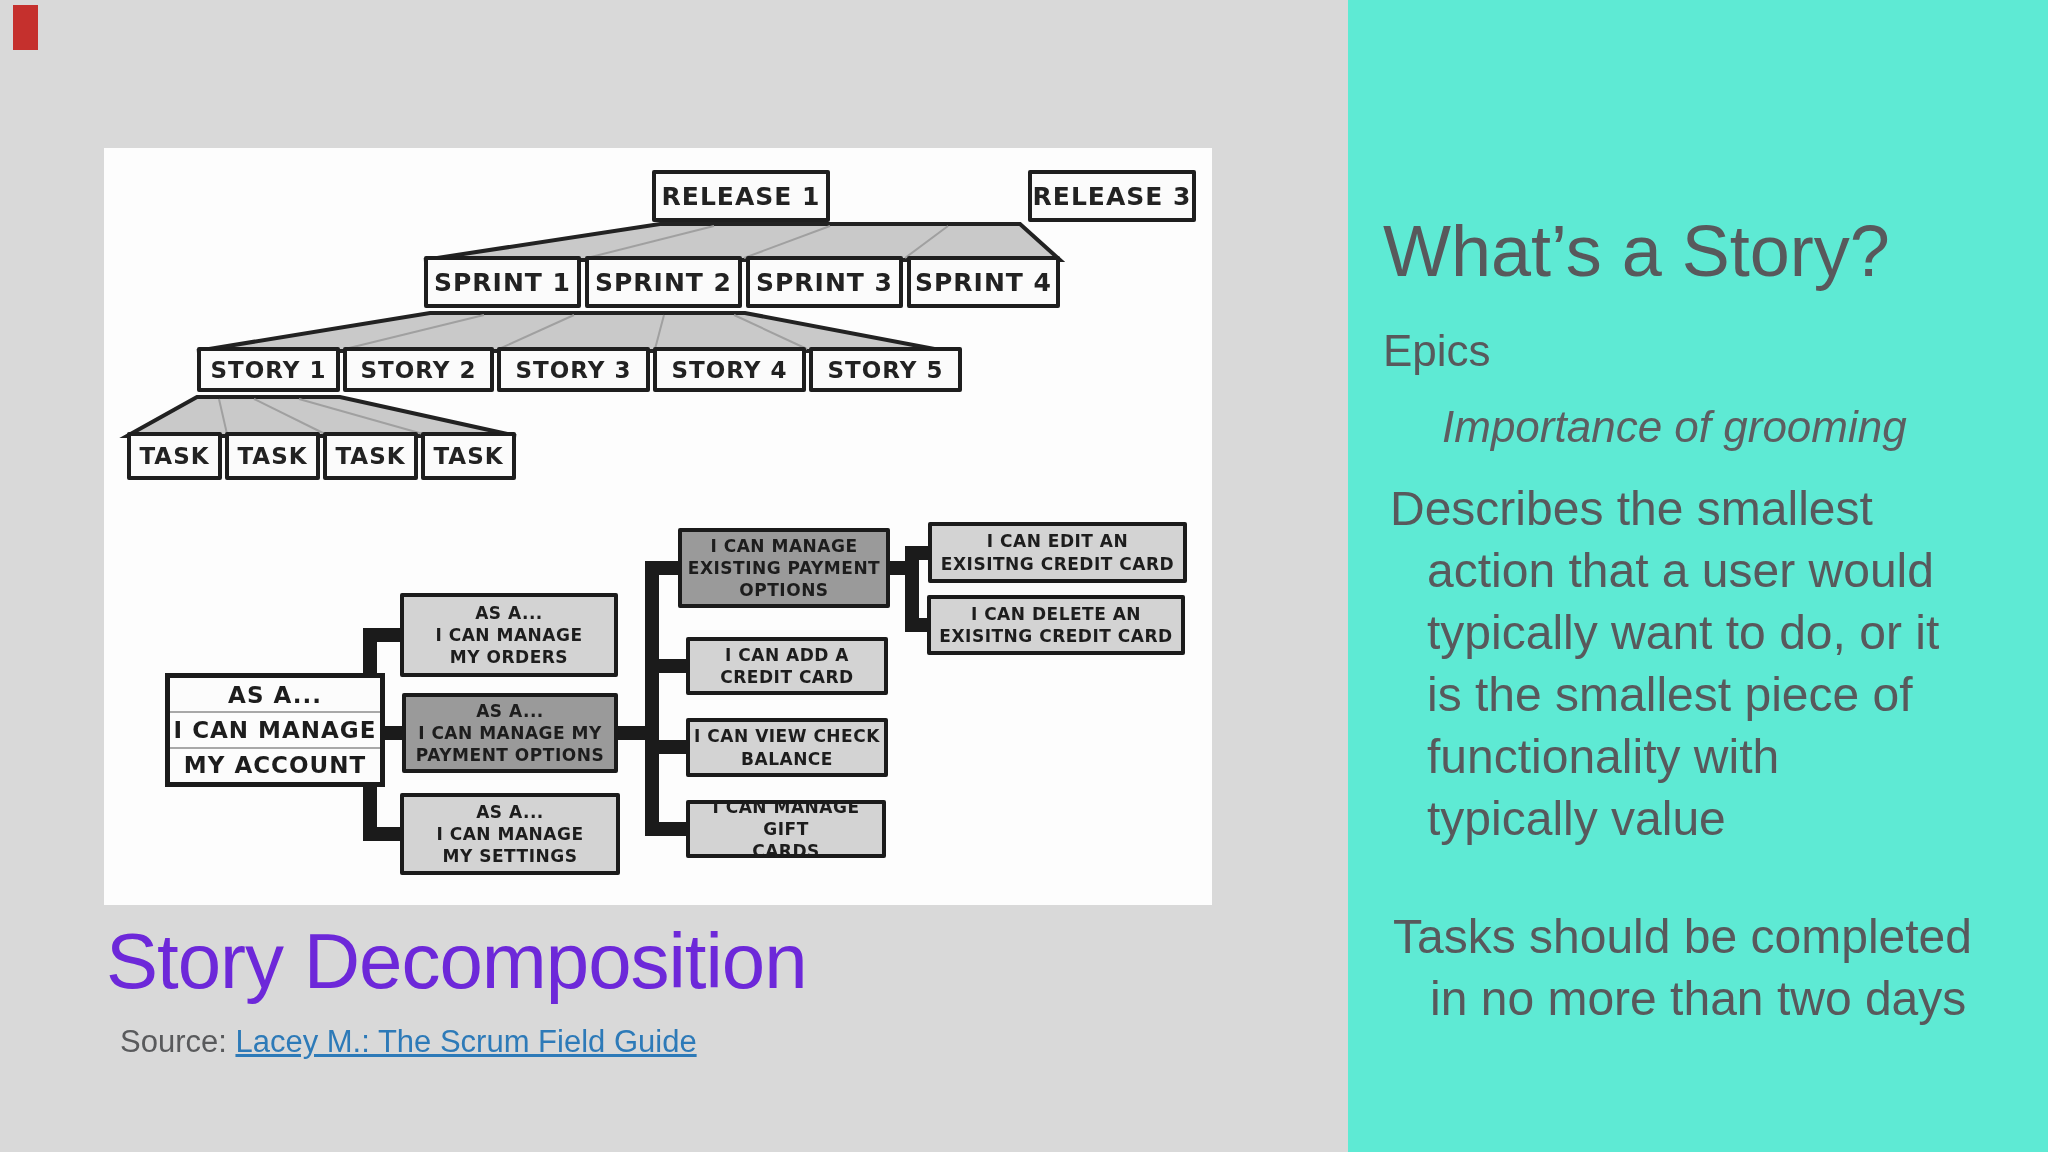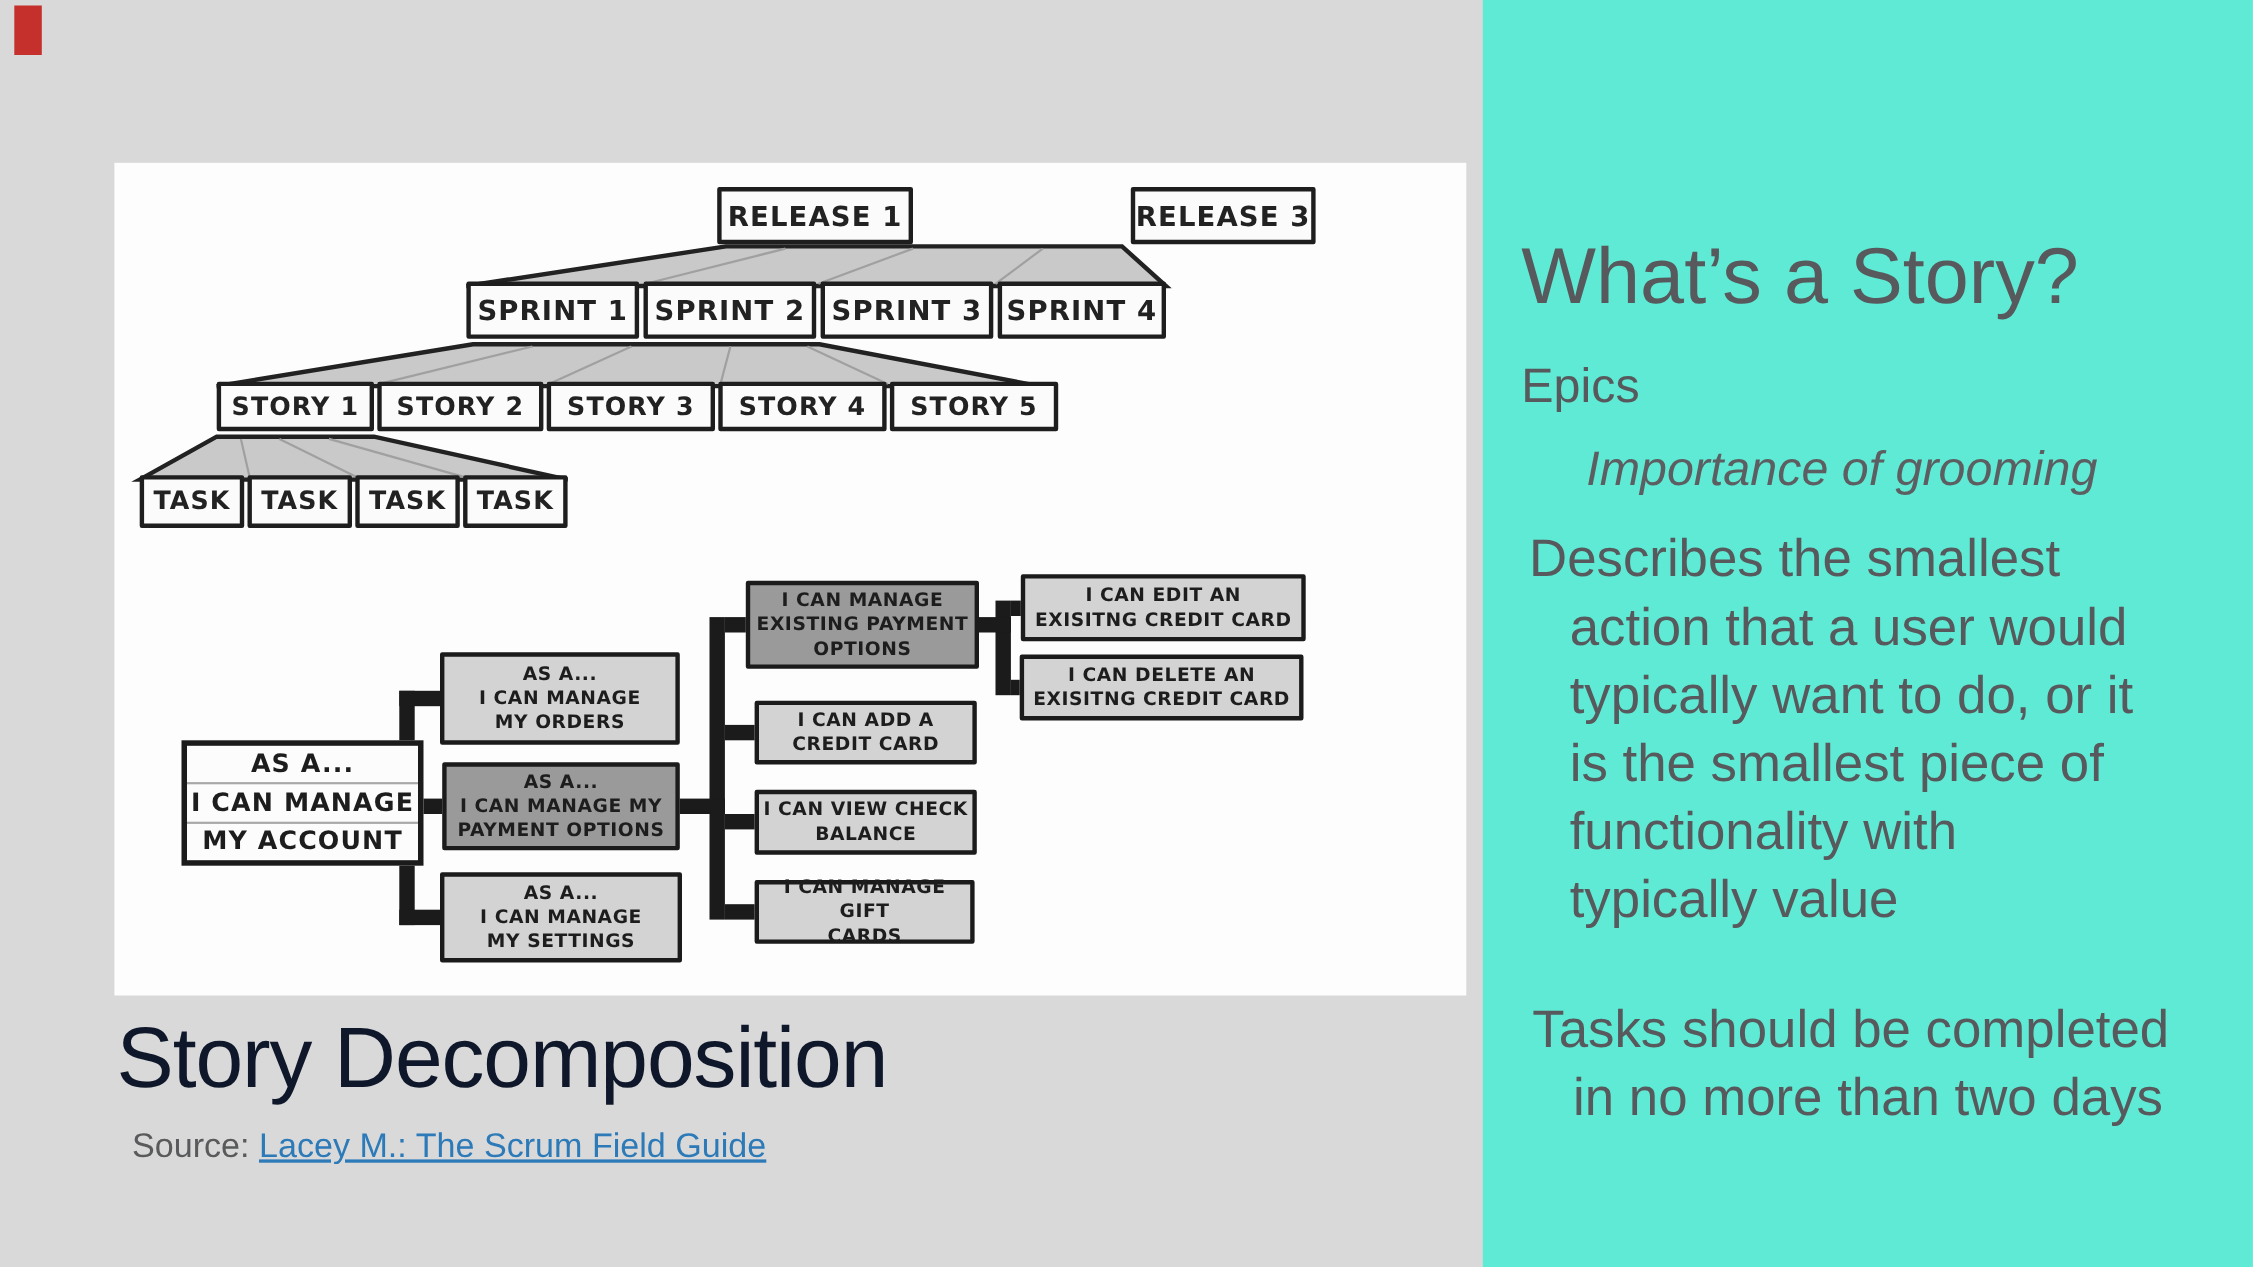--- a/index.html
+++ b/index.html
@@ -4,41 +4,41 @@
 <style>
   html,body{margin:0;padding:0;}
   body{width:2048px;height:1152px;background:#d9d9d9;font-family:"Liberation Sans",sans-serif;position:relative;overflow:hidden;}
   .slide{position:absolute;left:0;top:0;width:2048px;height:1152px;}
 
   .red-marker{position:absolute;left:13px;top:5px;width:25px;height:45px;background:#c5302d;}
 
   .slide-header{position:absolute;left:107px;top:40px;font-size:40px;color:#5db54a;letter-spacing:0.5px;}
 
   
-  .diagram-panel{position:absolute;left:104px;top:148px;width:1229px;height:757px;background:#fdfdfd;}
+  .diagram-panel{position:absolute;left:104px;top:148px;width:1108px;height:757px;background:#fdfdfd;}
   .diagram-panel svg{position:absolute;left:0;top:0;z-index:1;}
 
   .tbox{position:absolute;z-index:2;box-sizing:border-box;background:#fbfbfb;border:4px solid #1e1e1e;border-radius:2px;
         display:flex;align-items:center;justify-content:center;
         font-family:"DejaVu Sans",sans-serif;font-weight:700;font-size:25px;color:#222;letter-spacing:1px;white-space:nowrap;}
 
   .mapbox{position:absolute;z-index:2;box-sizing:border-box;border:4px solid #1b1b1b;border-radius:2px;
         display:flex;align-items:center;justify-content:center;text-align:center;
         font-family:"DejaVu Sans",sans-serif;font-weight:700;font-size:17px;line-height:1.3;color:#1d1d1d;
         letter-spacing:0.5px;white-space:pre-line;}
   .mapbox.light{background:#d3d3d3;}
   .mapbox.dark{background:#9a9a9a;}
 
   .account-box{position:absolute;z-index:2;box-sizing:border-box;border:5px solid #1b1b1b;background:#fcfcfc;
         display:flex;flex-direction:column;}
   .account-box .row{flex:1;display:flex;align-items:center;justify-content:center;
         font-family:"DejaVu Sans",sans-serif;font-weight:700;font-size:23px;color:#1d1d1d;letter-spacing:1px;}
   .account-box .row + .row{border-top:2px solid #a8a8a8;}
 
-  .caption-title{position:absolute;left:106px;top:916px;margin:0;font-size:78px;font-weight:400;color:#0f172a;letter-spacing:-1px;}
+  .caption-title{position:absolute;left:106px;top:916px;margin:0;font-size:78px;font-weight:400;color:#6d28d9;letter-spacing:-1px;}
   .source-line{position:absolute;left:108px;top:1012px;margin:12px;font-size:31px;color:#595a5c;}
   .source-link{color:#2d7ab8;text-decoration:underline;cursor:pointer;}
 
   
   .notes-panel{position:absolute;left:1348px;top:0;width:700px;height:1152px;background:#5eead4;overflow:hidden;}
   .notes-heading{position:absolute;left:35px;top:210px;margin:0;font-size:72px;font-weight:400;color:#58595c;}
   .notes-sub{position:absolute;left:35px;top:326px;margin:0;font-size:44px;font-weight:400;color:#58595c;}
   .notes-subitem{position:absolute;left:79px;top:387px;margin:15px;font-size:44px;font-weight:400;color:#5d5e61;font-style:italic;}
   .notes-para{position:absolute;margin:0;font-size:48px;font-weight:400;color:#58595c;line-height:62px;
         white-space:pre-line;padding-left:37px;text-indent:-37px;}

